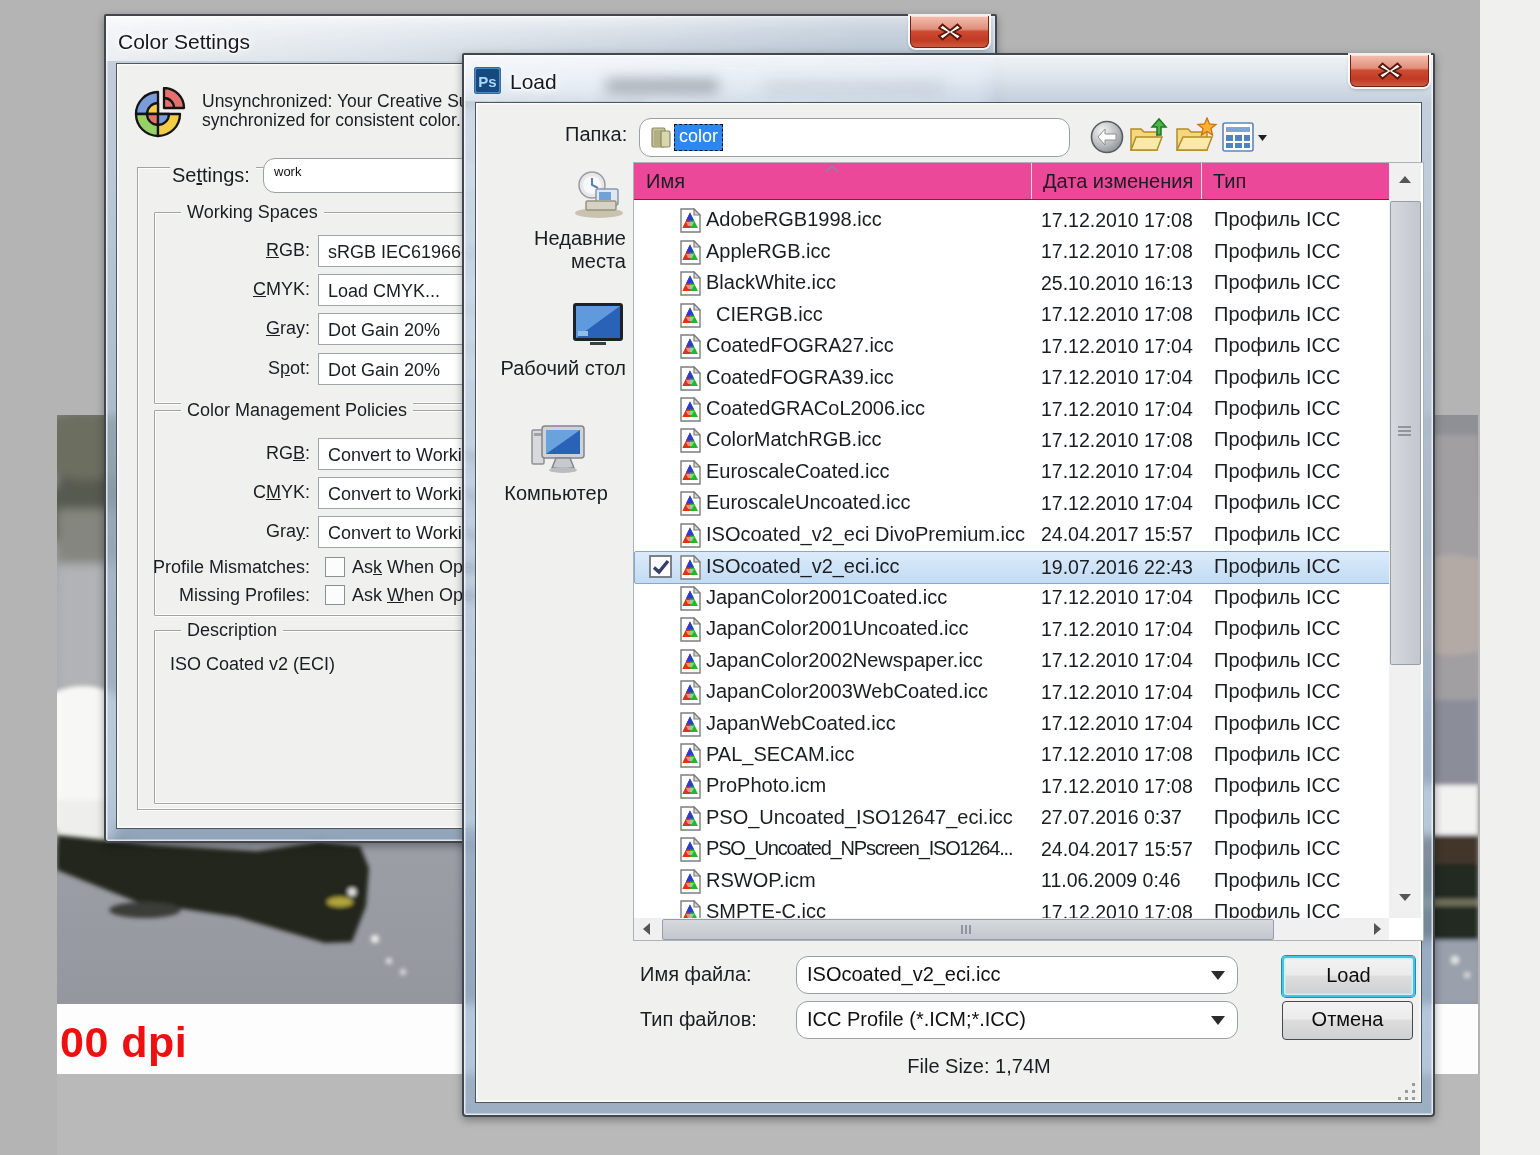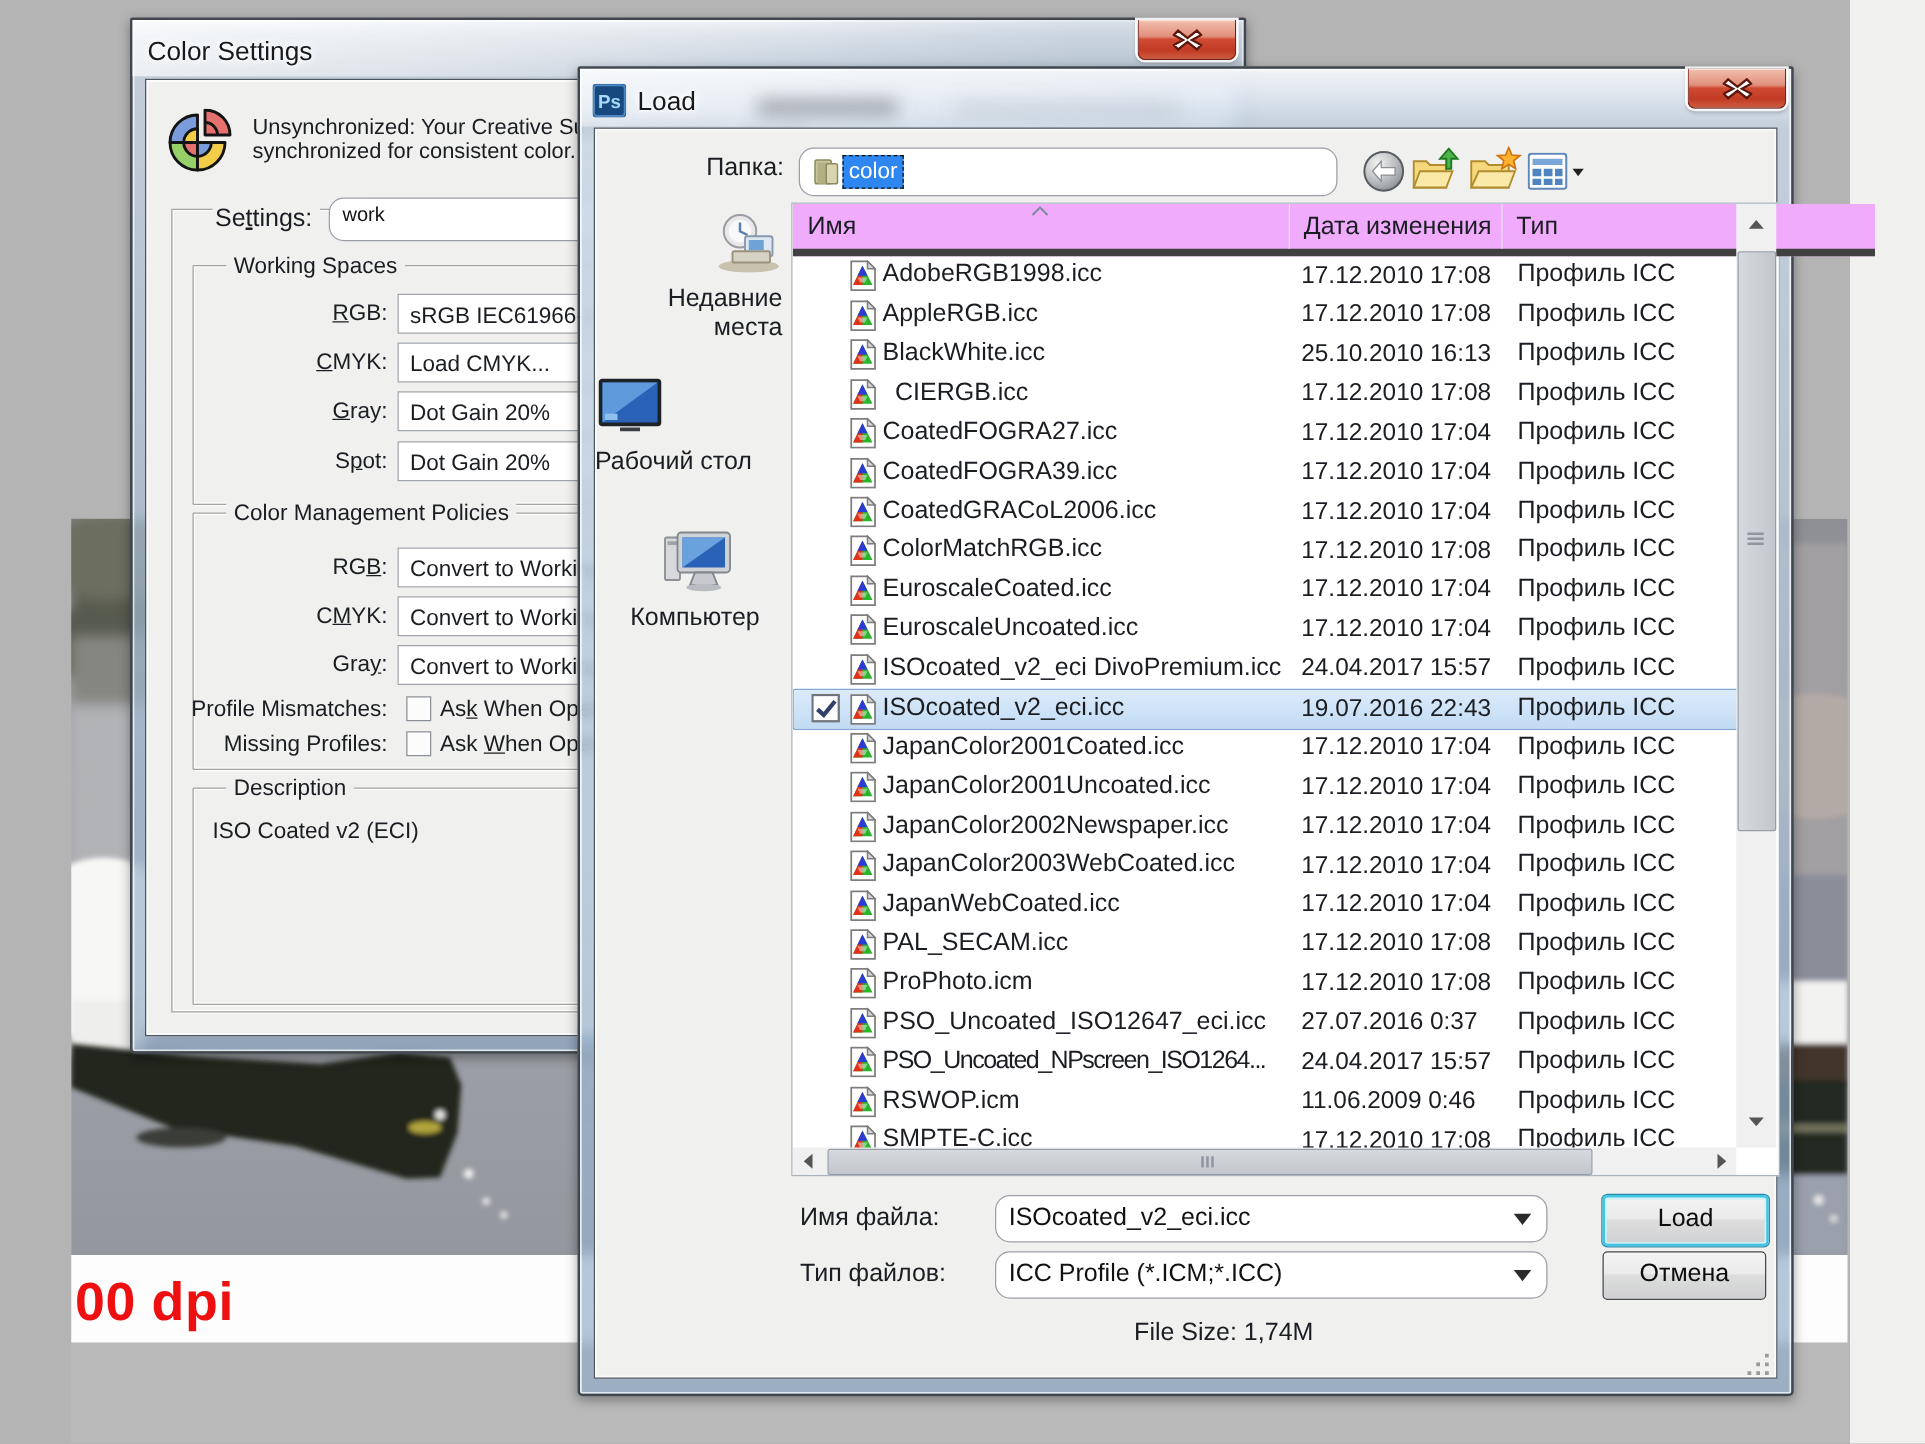--- a/index.html
+++ b/index.html
@@ -115,21 +115,21 @@
       <path d="M24,27 L24,38 A11,11 0 0 0 35,27 Z" fill="#7b9cdb"></path>
       <path d="M30,21 L30,1 A20,20 0 0 1 50,21 Z" fill="#e4716e"></path>
       <path d="M30,11 A10,10 0 0 1 40,21" fill="none"></path>
     </g>
   </svg>
   <div class="abs" style="left:96px;top:76px;font-size:17.5px;line-height:19px;white-space:nowrap">Unsynchronized: Your Creative Suite applications are not<br>synchronized for consistent color.</div>
 
   <div class="gbox" style="left:31px;top:151px;width:740px;height:641px;border-radius:0"></div>
   <div class="abs" style="left:64px;top:148px;font-size:20px;background:#f0f0ef;padding:0 6px 0 2px">Se<u>t</u>tings:</div>
   <div class="combo" style="left:157px;top:142px;width:258px;height:33px">
-      <span class="tx" style="top:5px;font-size:16px">work</span>
+      <span class="tx" style="top:5px;font-size:13px">work</span>
     </div>
 
   <div class="gbox" style="left:48px;top:196px;width:700px;height:190px">
     <div class="gcap">Working Spaces</div>
   </div>
   <div class="flabel" style="left:104px;top:224px;width:100px"><u>R</u>GB:</div>
   <div class="fbox" style="left:212px;top:219px;width:330px;height:30px">
       <span>sRGB IEC61966-2.1</span>
     </div>
   <div class="flabel" style="left:104px;top:263px;width:100px"><u>C</u>MYK:</div>
@@ -239,21 +239,21 @@
       <ellipse cx="27" cy="44" rx="24" ry="5" fill="#c9c2ae"></ellipse>
       <circle cx="20" cy="16" r="13" fill="#e8e8ea" stroke="#9a9aa2" stroke-width="1.5"></circle>
       <circle cx="20" cy="16" r="9" fill="#f8f8fa"></circle>
       <path d="M20,9 L20,16 L26,19" stroke="#5a7fae" stroke-width="2" fill="none"></path>
       <rect x="24" y="20" width="22" height="16" rx="2" fill="#dfe7f2" stroke="#8898ac" stroke-width="1.5"></rect>
       <rect x="27" y="23" width="12" height="8" fill="#6fa3d8"></rect>
       <rect x="14" y="32" width="30" height="9" rx="1.5" fill="#d6d3c4" stroke="#97927e" stroke-width="1.5"></rect>
     </svg>
     <div style="font-size:20px;line-height:23px;margin-top:4px">Недавние<br>места</div>
   </div>
-  <div class="abs" style="left:12px;top:246px;width:140px;text-align:left">
+  <div class="abs" style="left:22px;top:246px;width:140px;text-align:right">
     <svg width="56" height="47" viewBox="0 0 56 47">
       <rect x="3" y="2" width="50" height="38" rx="3" fill="#1d2226"></rect>
       <rect x="6" y="5" width="44" height="32" fill="#2a62b8"></rect>
       <path d="M6,5 L50,5 L6,37 Z" fill="#5f9bdc"></path>
       <rect x="8" y="30" width="10" height="5" fill="#8fc0ea"></rect>
       <rect x="20" y="41" width="16" height="3" fill="#3a3f44"></rect>
     </svg>
     <div style="font-size:20px;line-height:23px;margin-top:5px">Рабочий стол</div>
   </div>
   <div class="abs" style="left:22px;top:369px;width:140px;text-align:center">
@@ -263,21 +263,21 @@
       <rect x="16" y="2" width="42" height="32" rx="3" fill="#cfd3d8" stroke="#83878c" stroke-width="1.5"></rect>
       <rect x="20" y="6" width="34" height="24" fill="#2a62b8"></rect>
       <path d="M20,6 L54,6 L20,30 Z" fill="#6aa2de"></path>
       <path d="M30,34 L44,34 L48,44 L26,44 Z" fill="#c6cace" stroke="#83878c" stroke-width="1.5"></path>
       <ellipse cx="37" cy="46" rx="14" ry="3" fill="#b9bdc2"></ellipse>
     </svg>
     <div style="font-size:20px;line-height:23px;margin-top:4px">Компьютер</div>
   </div>
 
   <div class="abs" style="left:169px;top:107px;width:789px;height:777px;background:#fff;border:1px solid #aab2bc" id="list">
-      <div style="position:absolute;left:0;top:0;width:866px;height:36px;background:#f0abfc;border-bottom:6px solid #404040">
+      <div style="position:absolute;left:0;top:0;width:787px;height:36px;background:#ec4899;border-bottom:1px solid #404040">
         <div style="position:absolute;left:12px;top:7px;font-size:20px">Имя</div>
         <svg style="position:absolute;left:190px;top:2px" width="16" height="8" viewBox="0 0 16 8">
           <path d="M2,7 L8,1 L14,7" fill="none" stroke="#7d8d9d" stroke-width="1.6"></path>
         </svg>
         <div style="position:absolute;left:397px;top:0;width:1px;height:36px;background:#e4e4e4"></div>
         <div style="position:absolute;left:567px;top:0;width:1px;height:36px;background:#e4e4e4"></div>
         <div style="position:absolute;left:409px;top:7px;font-size:20px">Дата изменения</div>
         <div style="position:absolute;left:579px;top:7px;font-size:20px">Тип</div>
       </div>
       <div style="position:absolute;left:1px;top:42.3px;width:755px;height:31px;overflow:hidden">

